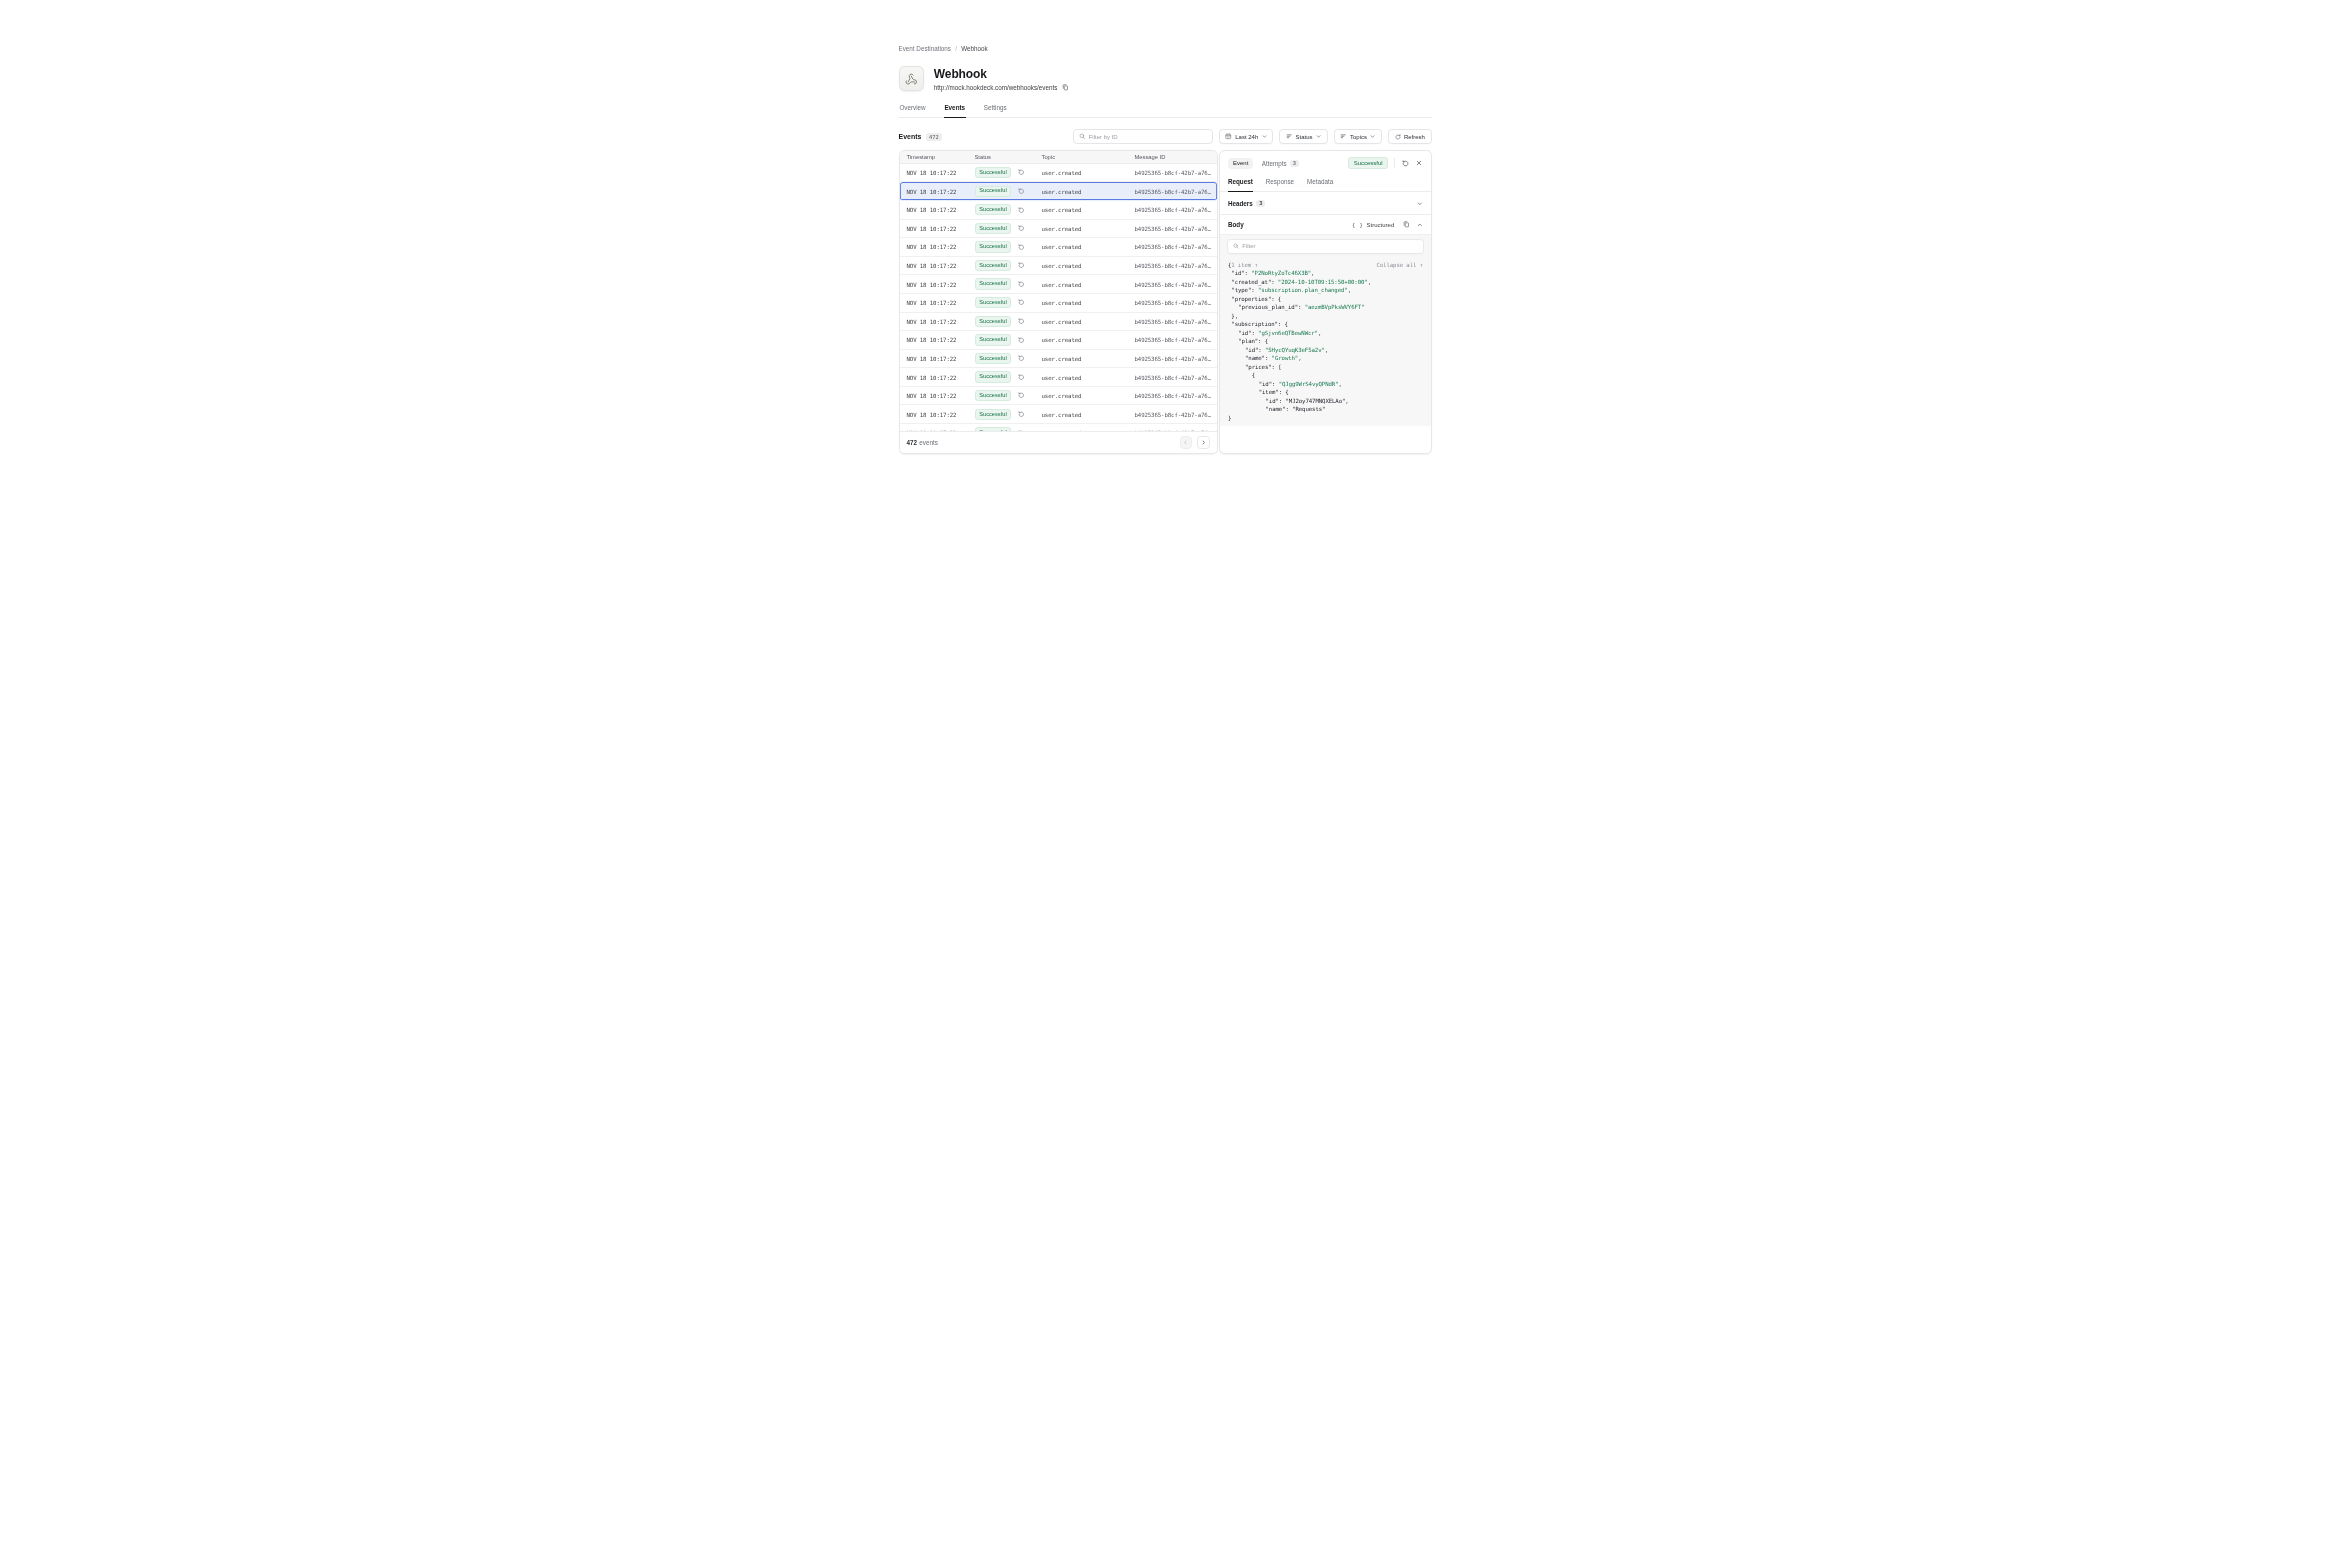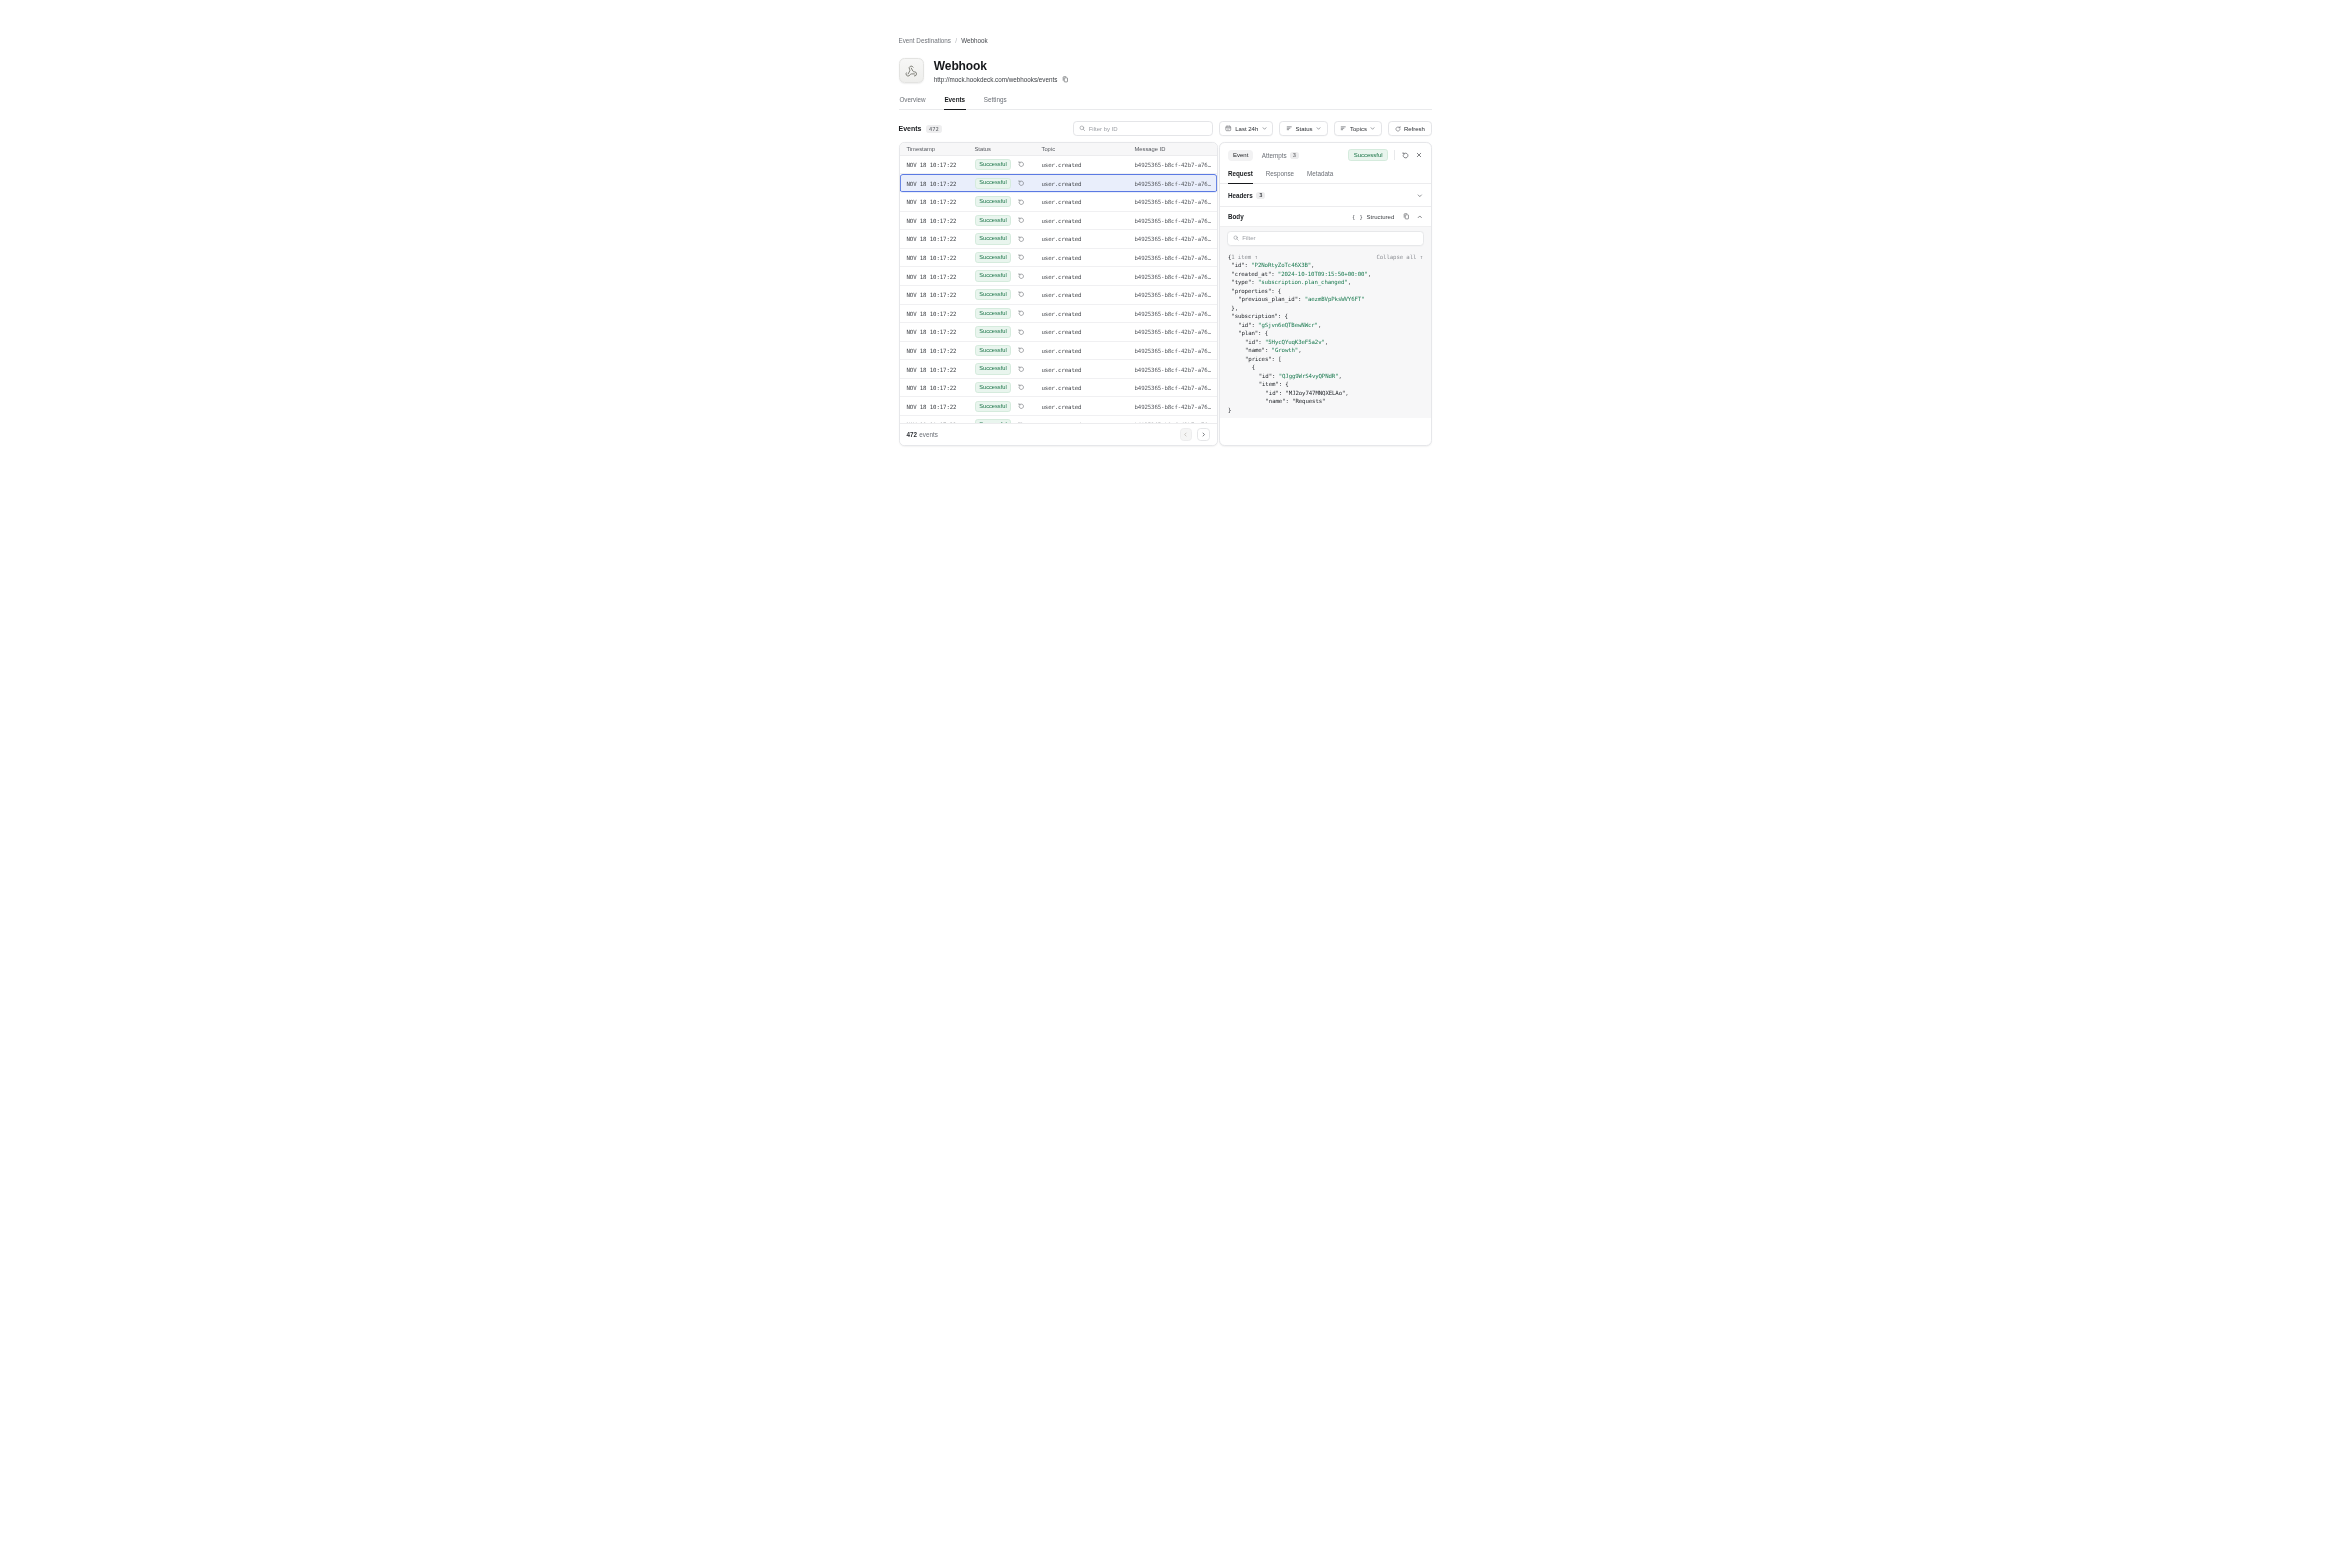--- a/index.html
+++ b/index.html
@@ -2,21 +2,21 @@
 <html style="font-size:7.5px"><head>
 <meta charset="utf-8">
 <style>
   * { box-sizing: border-box; margin: 0; padding: 0; }
   html,body { background:#fff; }
   body {
     font-family: "Liberation Sans", sans-serif;
     color:#1d1f23;
     min-width:724px;
   }
-  .page { width:533px; margin:8px auto; padding:29px 0 28px; }
+  .page { width:533px; margin:16px auto; padding:29px 0 28px; }
 
   
   .breadcrumb { display:flex; gap:4.2px; font-size:6.3px; align-items:center; }
   .bc-parent { color:#6f7379; }
   .bc-sep { color:#b2b5ba; }
   .bc-current { color:#45484d; }
 
   
   .page-head { display:flex; gap:10.3px; margin-top:14.4px; align-items:center; }
   .app-icon {

